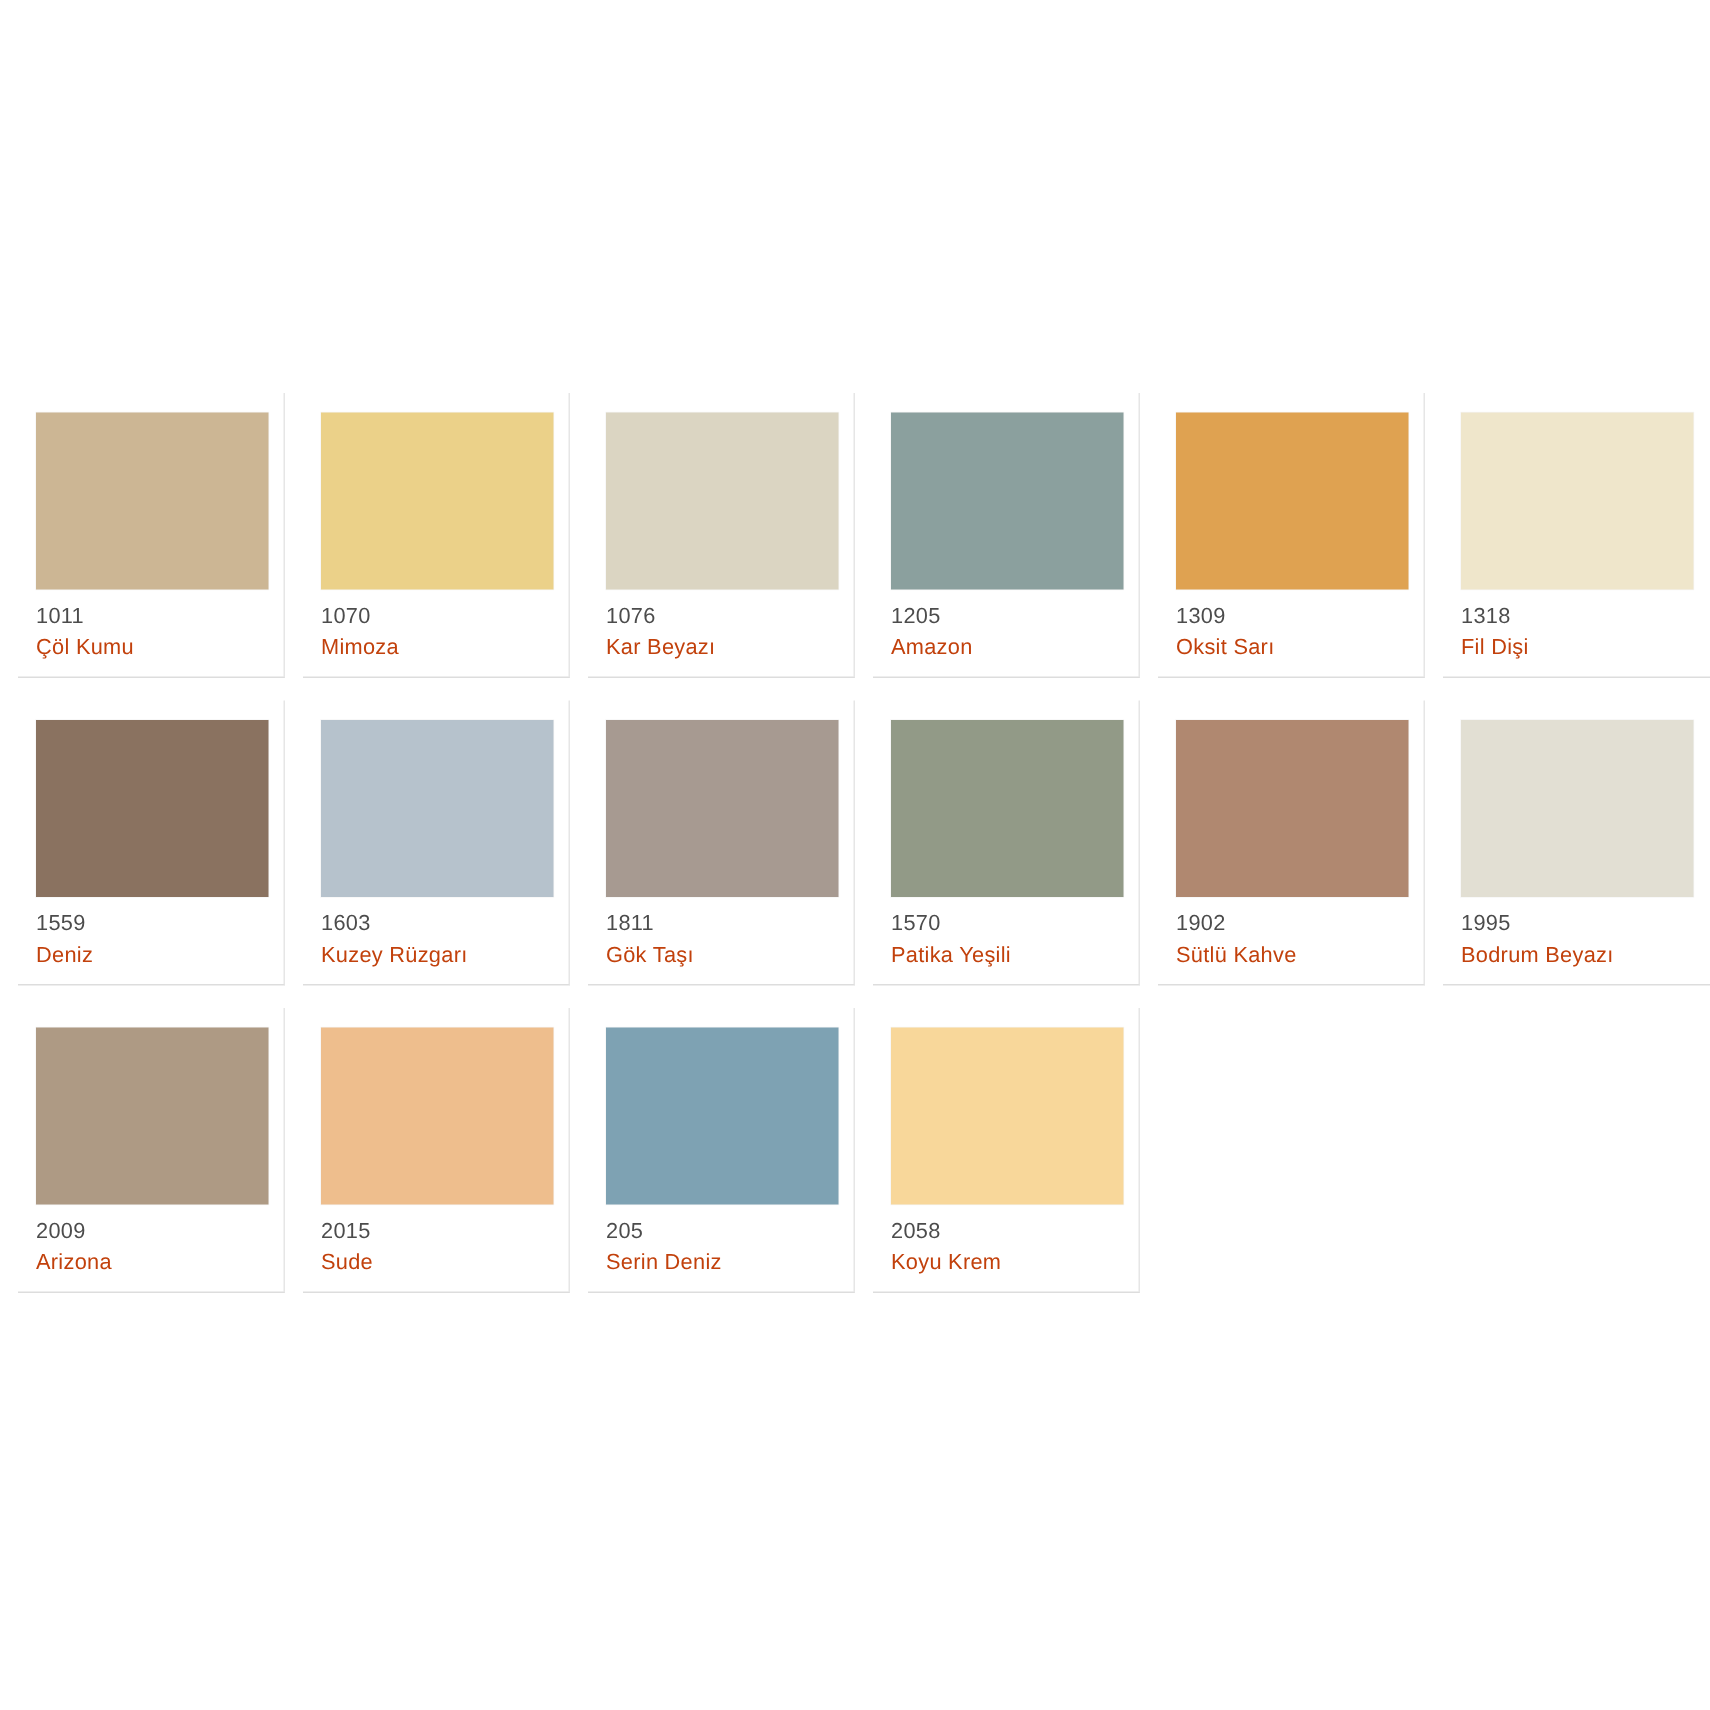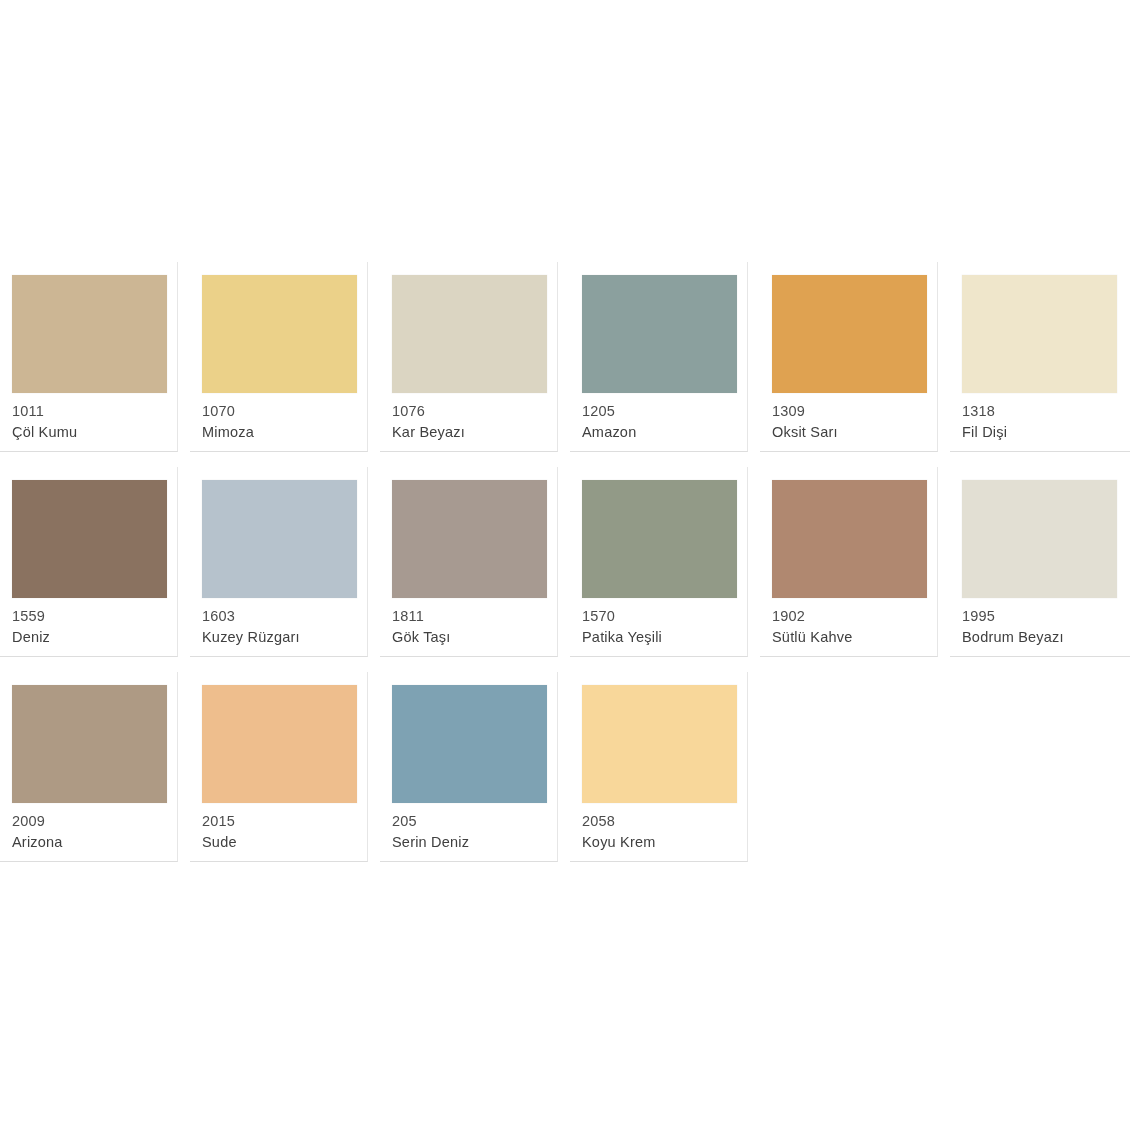--- a/index.html
+++ b/index.html
@@ -27,21 +27,21 @@
     row-gap: 0;
   }
   .swatch-card {
     position: relative;
     width: 190px;
     height: 205px;
     padding: 0;
   }
   .card-inner {
     position: absolute;
-    left: 0; top: 0;
+    left: 12px; top: 0;
     width: 178px;
     height: 190px;
     background: #ffffff;
     border-right: 1px solid #e6e6e6;
     border-bottom: 1px solid #dddddd;
   }
   .swatch-chip {
     position: absolute;
     left: 12px;
     top: 13px;
@@ -58,21 +58,21 @@
   .swatch-code {
     font-size: 14.5px;
     line-height: 21px;
     color: #4c4c4c;
     letter-spacing: 0.2px;
     white-space: nowrap;
   }
   .swatch-name {
     font-size: 14.5px;
     line-height: 21px;
-    color: #404040;
+    color: #c2410c;
     letter-spacing: 0.2px;
     white-space: nowrap;
   }
   
   .swatch-card:nth-child(6n) .card-inner { border-right: none; width: 180px; }
   
   .swatch-card.row-3 .card-inner { border-bottom: 1px solid #dddddd; }
 </style>
 </head>
 <body>

